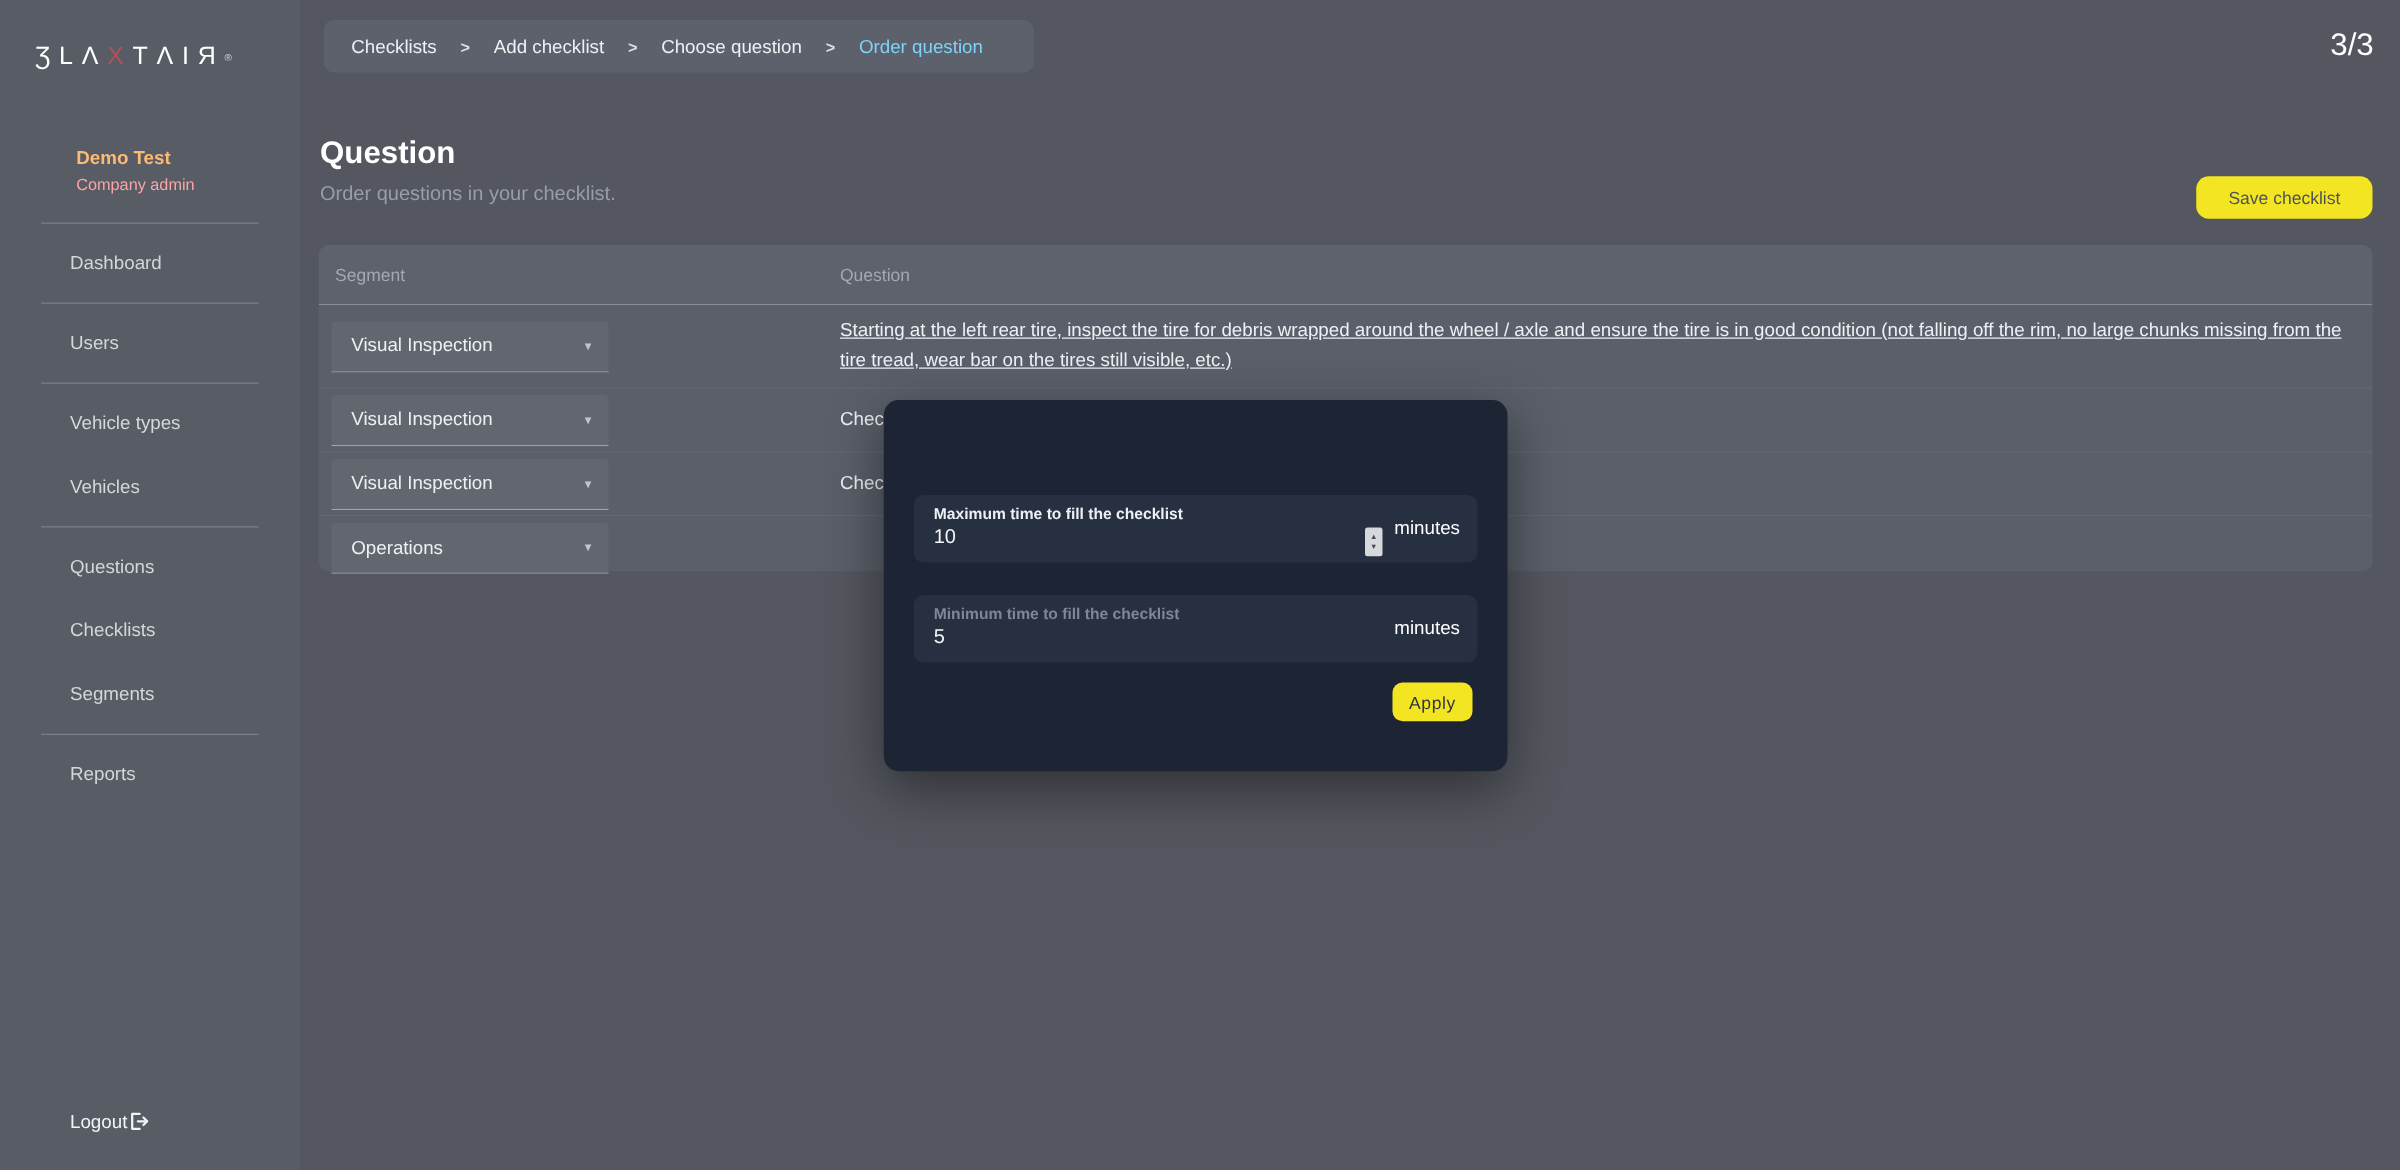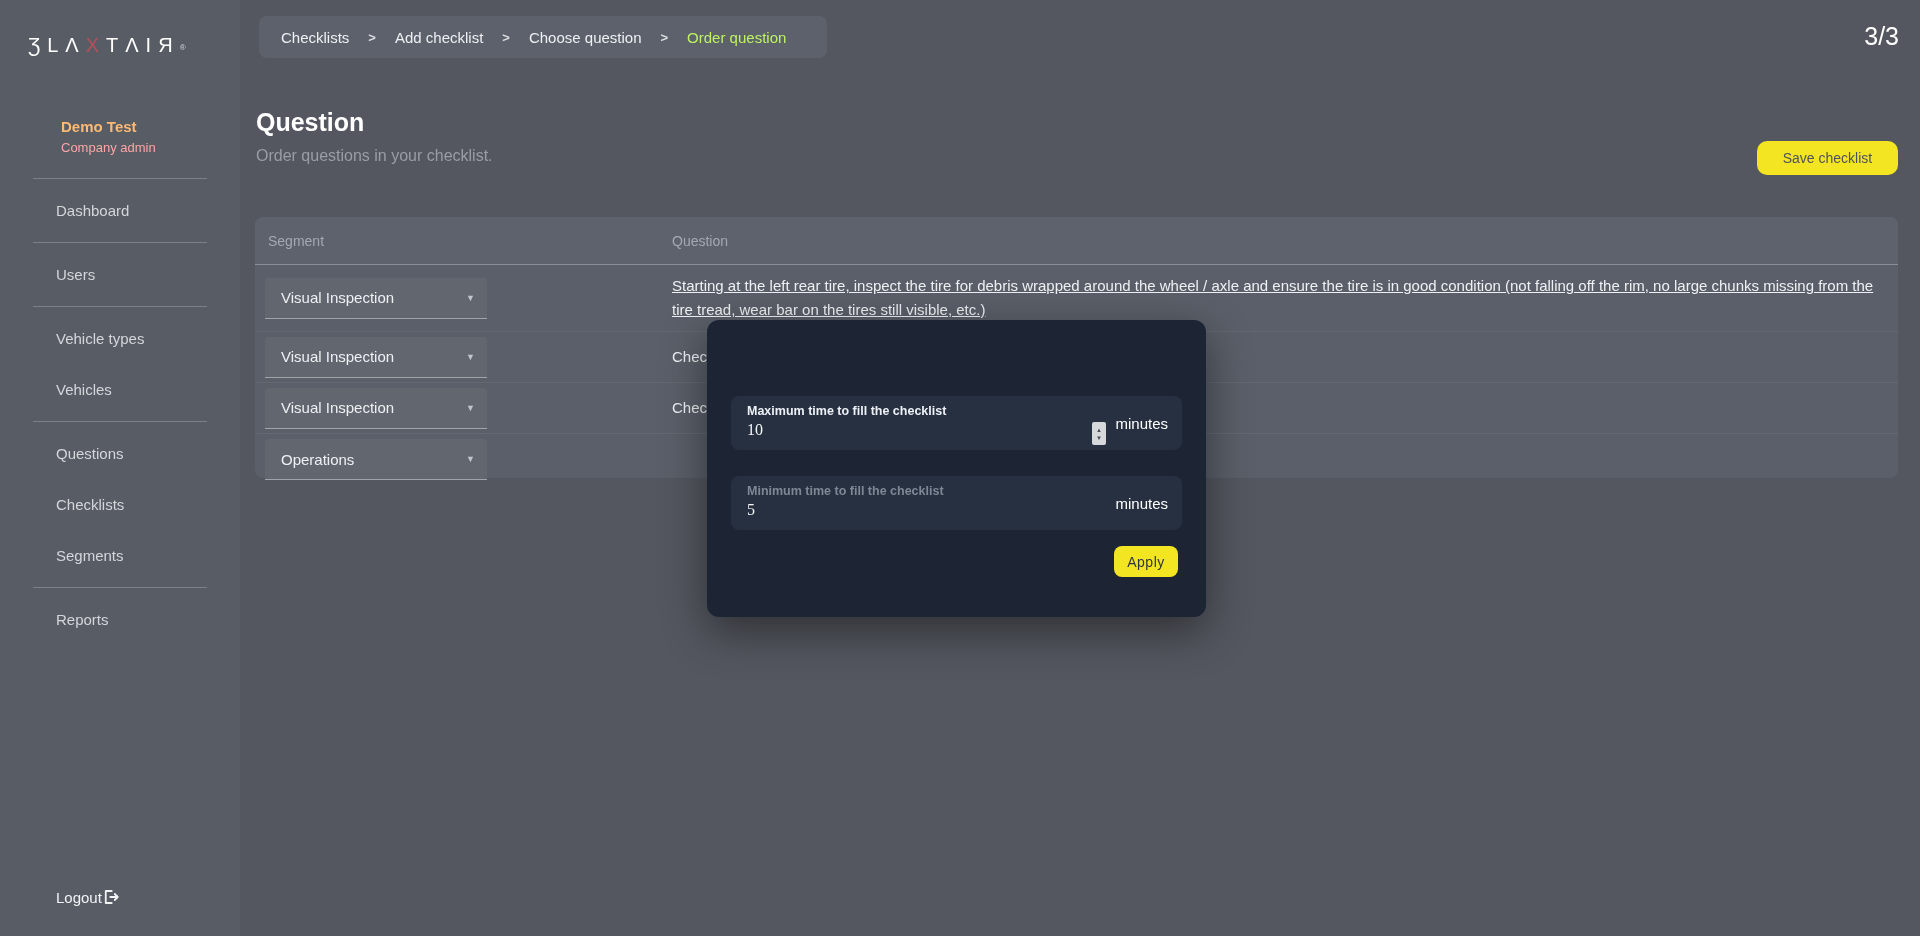--- a/index.html
+++ b/index.html
@@ -23,32 +23,32 @@
   .nav{position:absolute;left:0;top:172px;right:0;}
   .nav-divider{border:none;border-top:1px solid rgba(255,255,255,0.22);margin:6px 33px;}
   .nav-item{padding:17px 0 17px 56px;font-size:15px;color:#d4d6da;cursor:pointer;}
   .logout{position:absolute;left:56px;bottom:30px;display:flex;align-items:center;font-size:15px;color:#f2f3f5;cursor:pointer;}
   .logout svg{display:block;}
 
   
   .breadcrumb{position:absolute;left:259px;top:16px;height:42px;width:568px;background:var(--panel-bg);
     border-radius:8px;display:flex;align-items:center;padding:0 22px;gap:19px;font-size:15px;color:#eef0f3;}
   .crumb{white-space:nowrap;cursor:pointer;}
-  .crumb.inactive{color:#bef264;cursor:default;}
+  .crumb.inactive{color:#7dd3fc;cursor:default;}
   .crumb-sep{font-weight:700;font-size:13px;color:#dcdee2;}
   .step{position:absolute;right:21px;top:22px;font-size:25px;color:#fff;}
 
   
   .page-title{position:absolute;left:256px;top:108px;font-size:25px;font-weight:700;color:#fff;}
   .page-sub{position:absolute;left:256px;top:147px;font-size:16px;color:#999da6;}
   .save-btn{position:absolute;left:1757px;top:141px;width:141px;height:34px;border-radius:10px;background:var(--accent);
     color:#4e5358;font-size:14px;display:flex;align-items:center;justify-content:center;cursor:pointer;border:none;}
 
   
-  .table{position:absolute;left:255px;top:217px;width:1643px;height:261px;background:var(--table-bg);border-radius:8px;}
+  .table{position:absolute;left:255px;top:196px;width:1643px;height:261px;background:var(--table-bg);border-radius:8px;}
   .thead{height:48px;display:flex;align-items:center;background:var(--thead-bg);border-radius:8px 8px 0 0;
     border-bottom:1px solid rgba(255,255,255,0.28);color:#a4a8b1;font-size:14px;}
   .th-seg{width:417px;padding-left:13px;}
   .th-q{flex:1;}
   .trow{display:flex;align-items:stretch;border-bottom:1px solid rgba(255,255,255,0.06);}
   .trow:last-child{border-bottom:none;}
   .seg-cell{width:417px;display:flex;align-items:center;padding-left:10px;}
   .seg-select{width:222px;height:41px;background:var(--select-bg);border-radius:4px 4px 0 0;
     border-bottom:1px solid rgba(255,255,255,0.4);display:flex;align-items:center;
     padding:0 12px 0 16px;font-size:15px;color:#eef0f3;cursor:pointer;}
@@ -63,21 +63,21 @@
   
   .modal{position:absolute;left:707px;top:320px;width:499px;height:297px;background:var(--modal-bg);
     border-radius:12px;box-shadow:0 14px 45px rgba(0,0,0,0.45);padding:24px;}
   .modal-title{font-size:22px;font-weight:500;color:#fdfdfe;}
   .field{position:absolute;left:24px;width:451px;height:54px;background:var(--field-bg);border-radius:8px;padding:8px 16px;}
   .field-1{top:76px;}
   .field-2{top:156px;}
   .field-label{font-size:12.5px;font-weight:700;color:#edf0f5;}
   .field-2 .field-label{color:#7f8795;}
   .field-input{display:block;width:300px;background:transparent;border:none;outline:none;
-    color:#f4f6f8;font-size:16px;font-family:Liberation Serif, serif;margin-top:3px;}
+    color:#f4f6f8;font-size:16px;font-family:Liberation Sans, sans-serif;margin-top:3px;}
   .spinner{position:absolute;right:76px;top:26px;width:14px;height:23px;background:#d6d8dc;border-radius:2px;
     display:flex;flex-direction:column;align-items:center;justify-content:center;gap:2px;color:#454b57;cursor:pointer;}
   .spinner span{font-size:6px;line-height:1;}
   .unit{position:absolute;right:14px;top:50%;transform:translateY(-50%);font-size:15px;color:#fff;}
   .apply-btn{position:absolute;right:28px;top:226px;width:64px;height:31px;border-radius:8px;background:var(--accent);
     border:none;color:#2f3542;font-size:14px;letter-spacing:0.5px;display:flex;align-items:center;justify-content:center;cursor:pointer;}
 </style>
 </head>
 <body>
 

